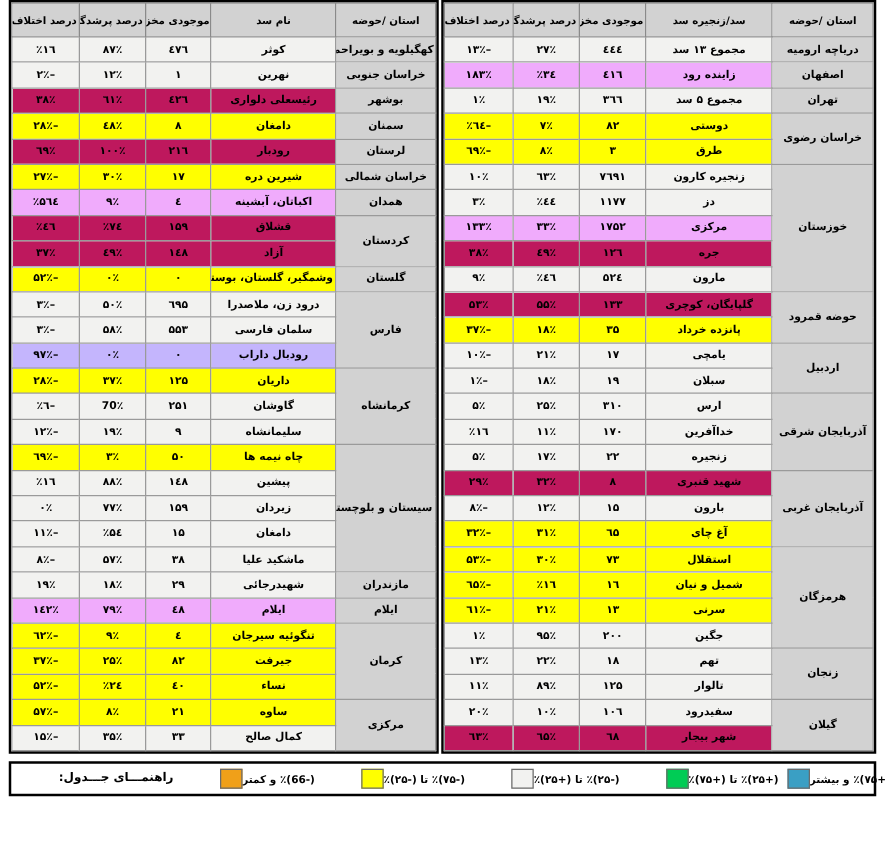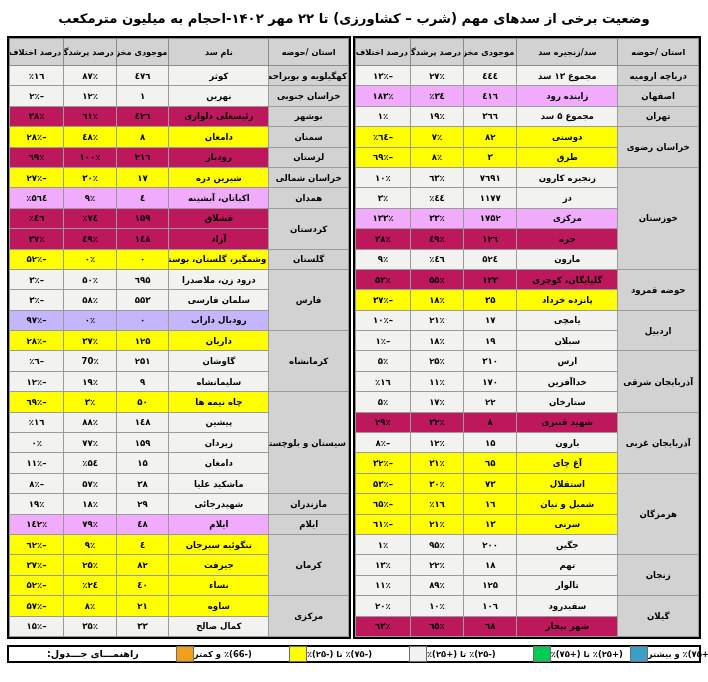--- a/index.html
+++ b/index.html
@@ -104,21 +104,21 @@
   .s-orange { background: #c4b5fd; }
 
   
   .legend-wrap {
     width: 708px;
     box-sizing: border-box;
     padding: 6px 7px 0 7px;
   }
   .legend {
     border: 2px solid #000000;
-    height: 18px;
+    height: 28px;
     display: flex;
     flex-direction: row-reverse;
     align-items: center;
     justify-content: flex-start;
     direction: rtl;
     background: #ffffff;
     box-sizing: border-box;
     padding: 0 12px;
   }
   .legend-title {
@@ -149,23 +149,20 @@
     font-weight: bold;
     color: #000000;
     direction: rtl;
   }
 </style>
 </head>
 <body>
 
 <div id="page">
 
-  <div class="title-bar">
-    <div class="title-text">وضعیت برخی از سدهای مهم (شرب – کشاورزی) تا ۲۲ مهر ۱۴۰۲-احجام به میلیون مترمکعب</div>
-  </div>
 
   <div class="tables-wrap">
 
     <div class="tbl-holder right-tbl">
       <table class="dam">
         <colgroup>
           <col class="c-prov">
             <col class="c-dam">
             <col class="c-vol">
             <col class="c-fill">
@@ -279,21 +276,21 @@
               <td class="s-white">۲۵٪</td>
               <td class="s-white">۵٪</td>
             </tr>
             <tr>
               <td class="s-white">خداآفرین</td>
               <td class="s-white">۱۷۰</td>
               <td class="s-white">۱۱٪</td>
               <td class="s-white">۱٦٪</td>
             </tr>
             <tr>
-              <td class="s-white">ستارخان</td>
+              <td class="s-white">زنجیره</td>
               <td class="s-white">۲۲</td>
               <td class="s-white">۱۷٪</td>
               <td class="s-white">۵٪</td>
             </tr>
             <tr>
               <td class="prov" rowspan="3">آذربایجان غربی</td>
               <td class="s-green">شهید قنبری</td>
               <td class="s-green">۸</td>
               <td class="s-green">۳۲٪</td>
               <td class="s-green">۲۹٪</td>

